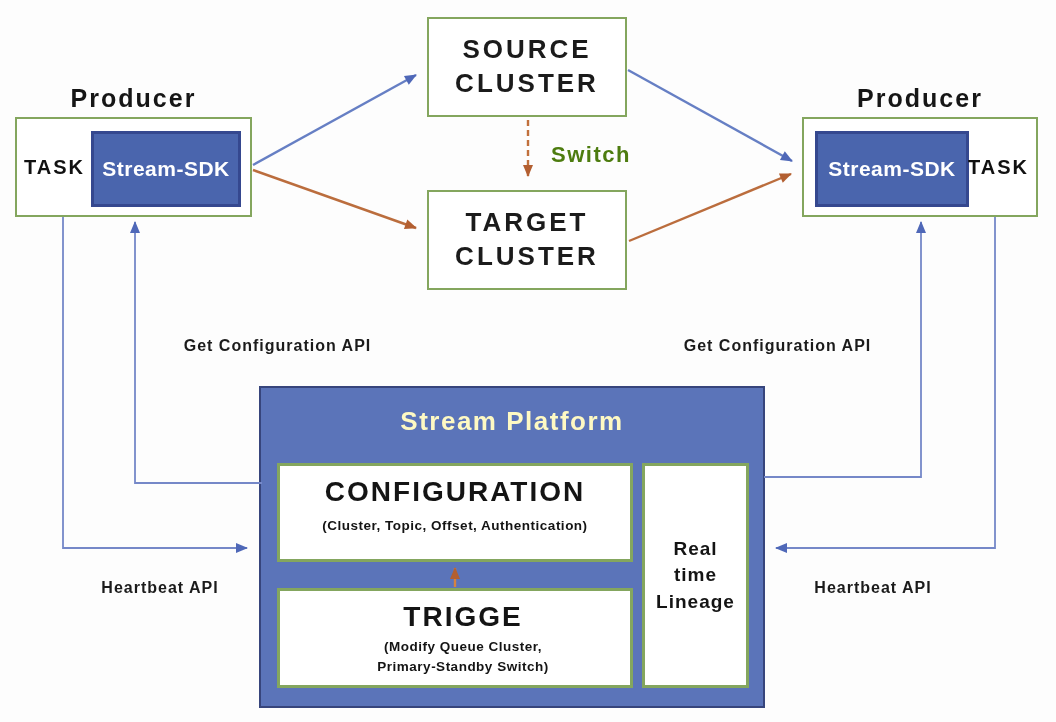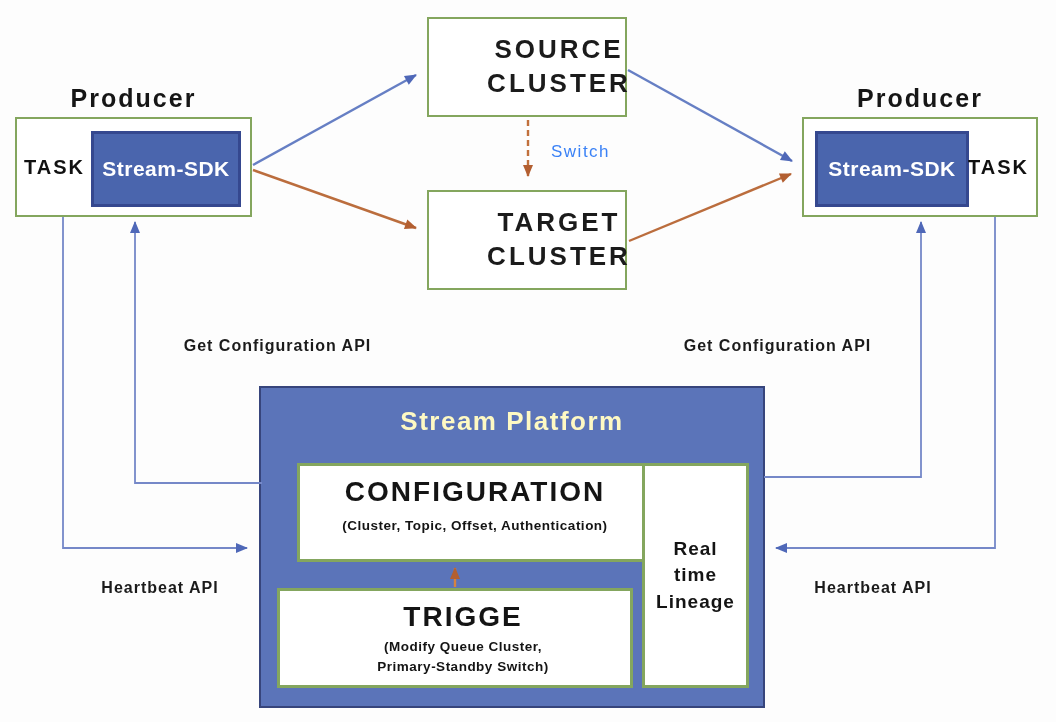--- a/index.html
+++ b/index.html
@@ -12,37 +12,37 @@
     position:absolute;background:#ffffff;border:2px solid #84a65e;
     box-sizing:border-box;
   }
   .node-title{
     position:absolute;text-align:center;font-weight:bold;font-size:25px;
     letter-spacing:2px;color:#161616;
   }
   .cluster-label{
     width:100%;height:100%;display:flex;flex-direction:column;
     align-items:center;justify-content:center;font-weight:bold;font-size:26px;
-    letter-spacing:3px;color:#1b1b1b;line-height:1.3;text-align:center;padding-left:32px;
+    letter-spacing:3px;color:#1b1b1b;line-height:1.3;text-align:center;
   }
   .task-label{
     position:absolute;top:0;height:100%;display:flex;align-items:center;
     font-weight:bold;font-size:20px;letter-spacing:2px;color:#111;
   }
   .sdk-box{
     position:absolute;background:#4a65ad;border:3px solid #35488f;
     box-sizing:border-box;display:flex;align-items:center;justify-content:center;
     color:#fff;font-weight:bold;font-size:21px;letter-spacing:0.5px;
   }
   .api-label{
     position:absolute;text-align:center;font-weight:bold;font-size:16px;
     letter-spacing:1px;color:#1b1b1b;
   }
   .switch-label{
-    position:absolute;font-weight:normal;font-size:17px;letter-spacing:1.5px;color:#3b82f6;
+    position:absolute;font-weight:bold;font-size:22px;letter-spacing:1.5px;color:#4d7c0f;
   }
   
   .platform{
     position:absolute;left:259px;top:386px;width:506px;height:322px;
     background:#5b74b9;border:2px solid #37457c;box-sizing:border-box;
   }
   .platform-title{
     position:absolute;left:0;top:18px;width:100%;text-align:center;
     color:#fef9c3;font-weight:bold;font-size:26px;letter-spacing:1.5px;
   }
@@ -92,21 +92,21 @@
       <span>TARGET</span>
       <span>CLUSTER</span>
     </div>
   </div>
 
   <div class="switch-label" style="left:551px;top:142px;">Switch</div>
 
   <div class="platform">
     <div class="platform-title">Stream Platform</div>
 
-    <div class="inner-white" style="left:16px;top:75px;width:356px;height:99px;margin-left:20px;">
+    <div class="inner-white" style="left:16px;top:75px;width:356px;height:99px;">
       <div class="inner-title">CONFIGURATION</div>
       <div class="inner-sub">(Cluster, Topic, Offset, Authentication)</div>
     </div>
 
     <div class="inner-white" style="left:16px;top:200px;width:356px;height:100px;padding-left:16px;">
       <div class="inner-title">TRIGGE</div>
       <div class="inner-sub" style="margin-top:4px;">
         <div>(Modify Queue Cluster,</div>
         <div>Primary-Standby Switch)</div>
       </div>

